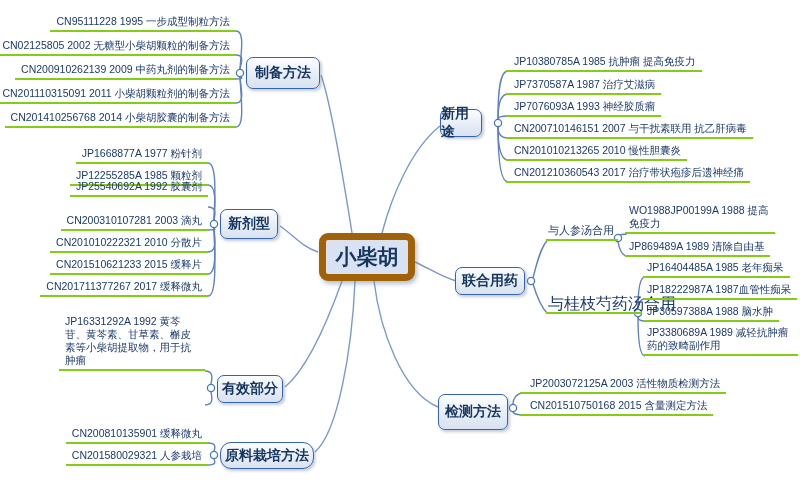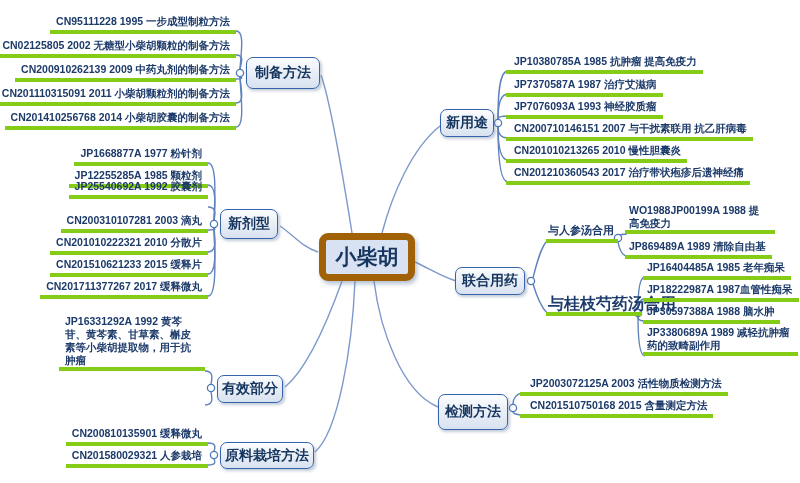--- a/index.html
+++ b/index.html
@@ -3,23 +3,23 @@
 <meta charset="utf-8">
 <style>
   html,body{margin:0;padding:0;background:#ffffff;}
   #canvas{
     position:relative;width:800px;height:483px;background:#ffffff;overflow:hidden;
     font-family:"Liberation Sans",sans-serif;
   }
   #wires{position:absolute;left:0;top:0;width:800px;height:483px;}
   .leaf{
     position:absolute;
-    font-size:10.5px;font-weight:bold;color:#1c3a6a;
+    font-size:10.5px;font-weight:normal;color:#1c3a6a;
     line-height:13px;white-space:nowrap;
-    border-bottom:4px solid #84cc16;
+    border-bottom:2px solid #84cc16;
     padding:0 6px 2px 6px;
   }
   .leaf.la{text-align:right;}
   .leaf.ra{text-align:left;}
   .leaf.wrap{white-space:normal;box-sizing:border-box;display:flex;align-items:flex-start;}
   .branch{
     position:absolute;display:flex;align-items:center;justify-content:center;
     border:1.5px solid #3763ac;border-radius:7px;
     background:linear-gradient(180deg,#fcfdfe 0%,#e7edf6 55%,#d8e2f0 100%);
     font-size:14px;font-weight:bold;color:#16365f;
@@ -95,22 +95,22 @@
       <circle cx="618" cy="238" r="3.6"></circle>
       <circle cx="638" cy="313" r="3.6"></circle>
     </g>
   </svg>
 
   <div id="center-node">小柴胡</div>
 
   <div class="branch" style="left:246px;top:57px;width:74px;height:32px;">制备方法</div>
   <div class="branch" style="left:220px;top:209px;width:58px;height:30px;">新剂型</div>
   <div class="branch" style="left:217px;top:375px;width:66px;height:28px;">有效部分</div>
-  <div class="branch" style="left:220px;top:442px;width:94px;height:27px;">原料栽培方法</div>
-  <div class="branch" style="left:440px;top:109px;width:54px;height:28px;">新用途</div>
+  <div class="branch" style="left:220px;top:442px;width:94px;height:27px;border-radius:11px;">原料栽培方法</div>
+  <div class="branch" style="left:440px;top:109px;width:42px;height:28px;">新用途</div>
   <div class="branch" style="left:455px;top:267px;width:70px;height:28px;">联合用药</div>
   <div class="branch" style="left:438px;top:394px;width:70px;height:36px;">检测方法</div>
 
   <div class="leaf la" style="right:564px;top:15px;">CN95111228 1995 一步成型制粒方法</div>
   <div class="leaf la" style="right:564px;top:39px;">CN02125805 2002 无糖型小柴胡颗粒的制备方法</div>
   <div class="leaf la" style="right:564px;top:63px;">CN200910262139 2009 中药丸剂的制备方法</div>
   <div class="leaf la" style="right:564px;top:87px;">CN201110315091 2011 小柴胡颗粒剂的制备方法</div>
   <div class="leaf la" style="right:564px;top:111px;">CN201410256768 2014 小柴胡胶囊的制备方法</div>
 
   <div class="leaf la" style="right:592px;top:147px;">JP1668877A 1977 粉针剂</div>

